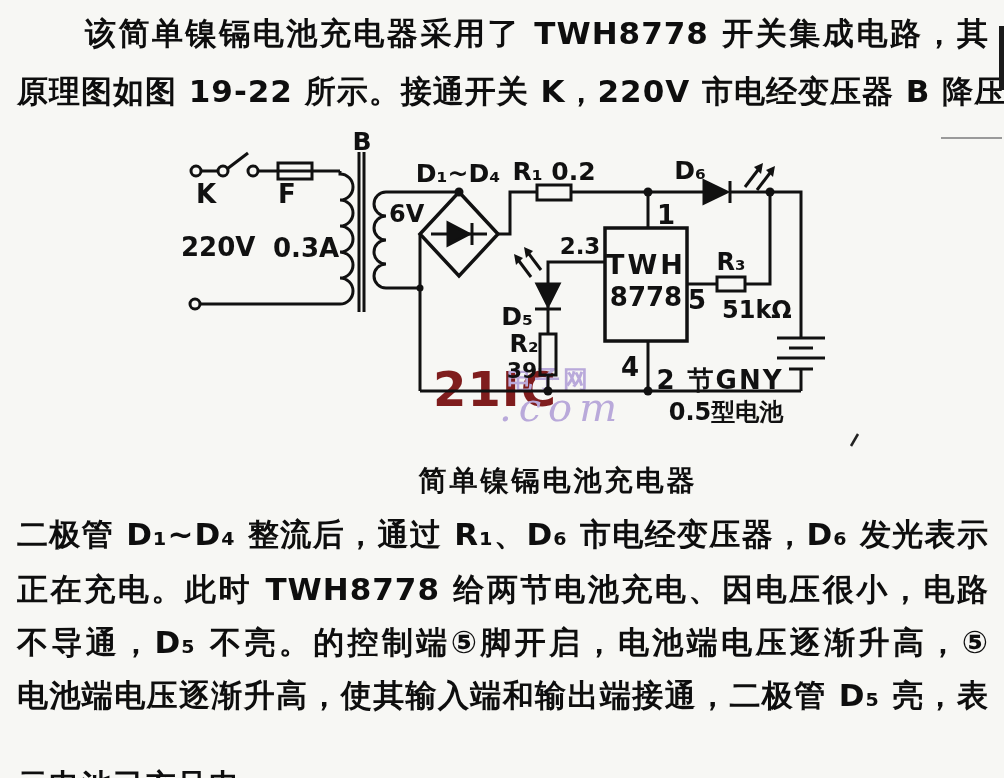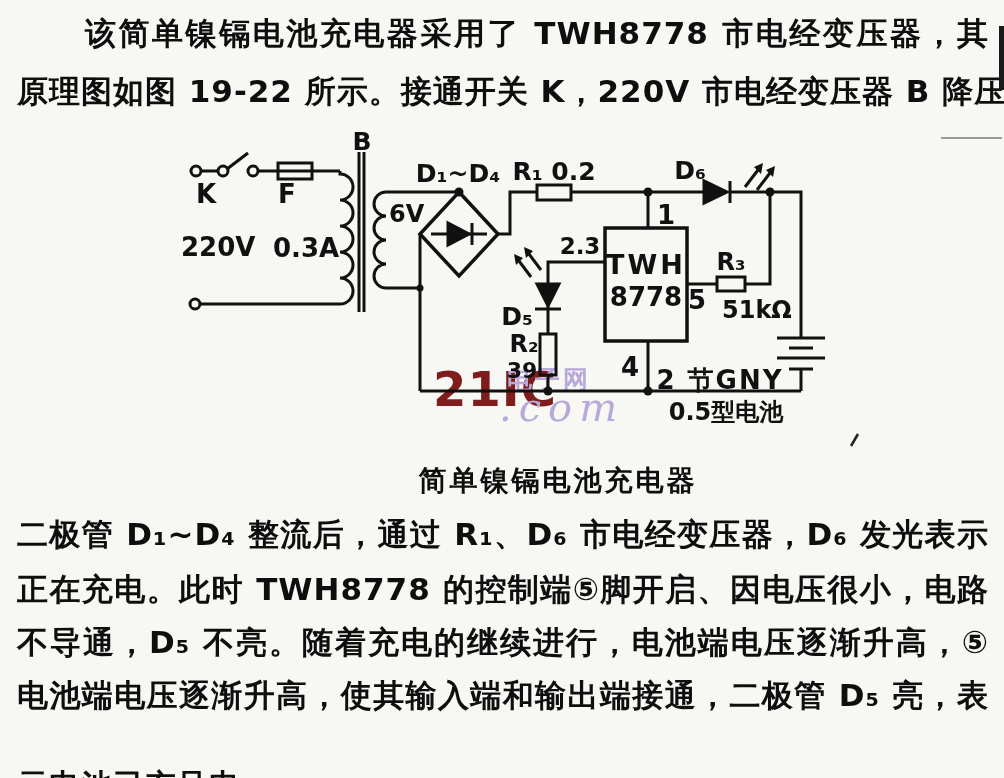--- a/index.html
+++ b/index.html
@@ -25,21 +25,21 @@
   #wm-brand{left:433px;top:361px;font-size:48px;font-weight:800;letter-spacing:1px;}
   #wm-cn{left:507px;top:363px;font-size:25px;font-weight:bold;letter-spacing:3px;}
   #wm-com{left:499px;top:384px;font-size:40px;font-weight:normal;font-style:italic;
           font-family:"DejaVu Serif","Liberation Serif",serif;letter-spacing:7px;}
   #edge-mark{position:absolute;right:0;top:26px;width:5px;height:64px;background:#1a1a1a;z-index:3;}
   svg text{font-family:"DejaVu Sans","Liberation Sans",sans-serif;font-weight:bold;fill:#111;}
 </style>
 </head>
 <body>
 
-<div class="para-line indent" style="top:12px">该简单镍镉电池充电器采用了 TWH8778 市电经变压器，其</div>
+<div class="para-line indent" style="top:12px">该简单镍镉电池充电器采用了 TWH8778 开关集成电路，其</div>
 <div class="para-line" style="top:70px">原理图如图 19-22 所示。接通开关 K，220V 市电经变压器 B 降压、</div>
 
 <div class="wm" id="wm-brand" style="color: #7f1d1d;">21IC</div>
 <div class="wm" id="wm-cn" style="color: rgb(185, 169, 218);">电子网</div>
 <div class="wm" id="wm-com" style="color: rgb(185, 169, 218);">.com</div>
 
 <svg id="schematic" width="1004" height="330" viewBox="0 130 1004 330" fill="none" stroke="#111" stroke-width="3">
 
   <g>
     <circle cx="196" cy="171" r="5" fill="#f7f7f4"></circle>
@@ -163,18 +163,18 @@
   <line x1="420" y1="391" x2="801" y2="391"></line>
   <circle cx="648" cy="391" r="4.5" fill="#111" stroke="none"></circle>
 
   <line x1="941" y1="138" x2="1002" y2="138" stroke="#9a9a9a" stroke-width="2"></line>
   <line x1="851" y1="446" x2="858" y2="434" stroke="#222" stroke-width="2.5"></line>
 </svg>
 
 <div id="caption">简单镍镉电池充电器</div>
 
 <div class="para-line" style="top:513px">二极管 D₁~D₄ 整流后，通过 R₁、D₆ 市电经变压器，D₆ 发光表示</div>
-<div class="para-line" style="top:568px">正在充电。此时 TWH8778 的控制端⑤脚开启、因电压很小，电路</div>
-<div class="para-line" style="top:621px">不导通，D₅ 不亮。随着充电的继续进行，电池端电压逐渐升高，⑤</div>
+<div class="para-line" style="top:568px">正在充电。此时 TWH8778 给两节电池充电、因电压很小，电路</div>
+<div class="para-line" style="top:621px">不导通，D₅ 不亮。的控制端⑤脚开启，电池端电压逐渐升高，⑤</div>
 <div class="para-line" style="top:674px">电池端电压逐渐升高，使其输入端和输出端接通，二极管 D₅ 亮，表</div>
 <div class="para-line lastline" style="top:764px">示电池已充足电。</div>
 
 <div id="edge-mark"></div>
 
 </body></html>

